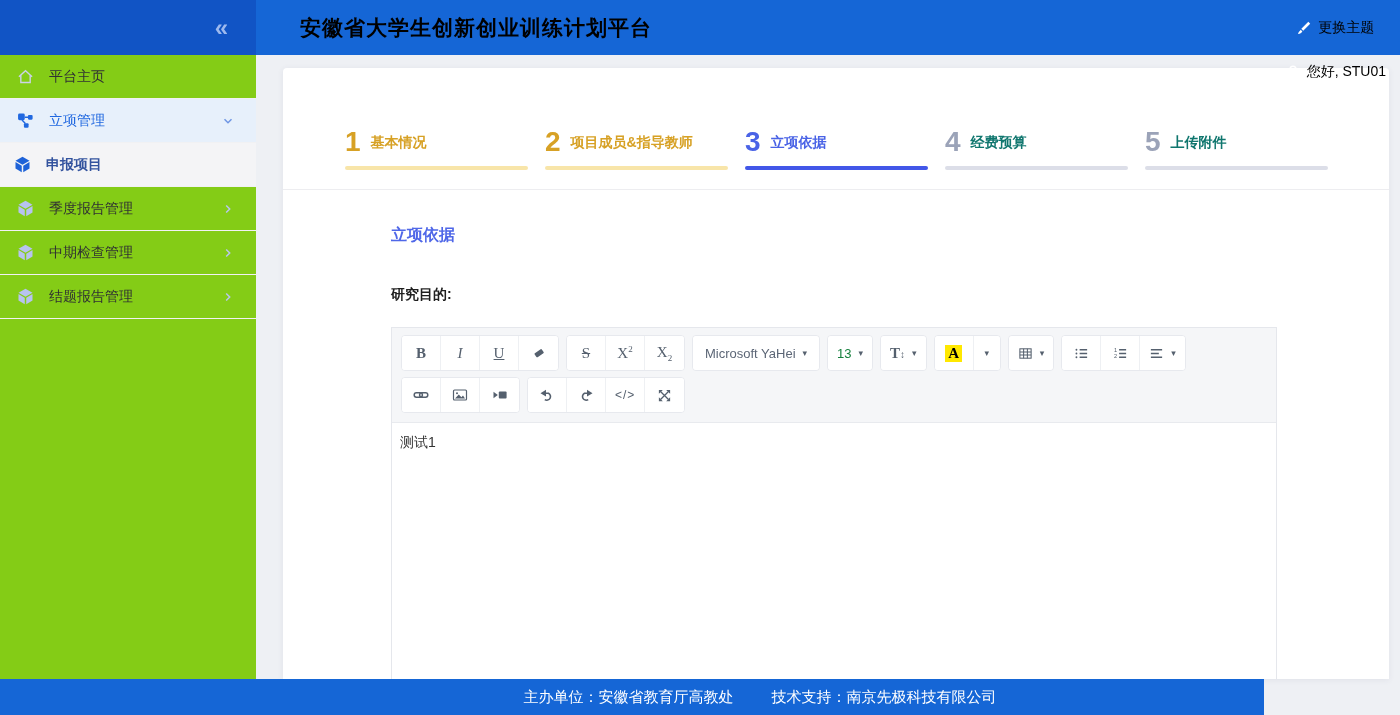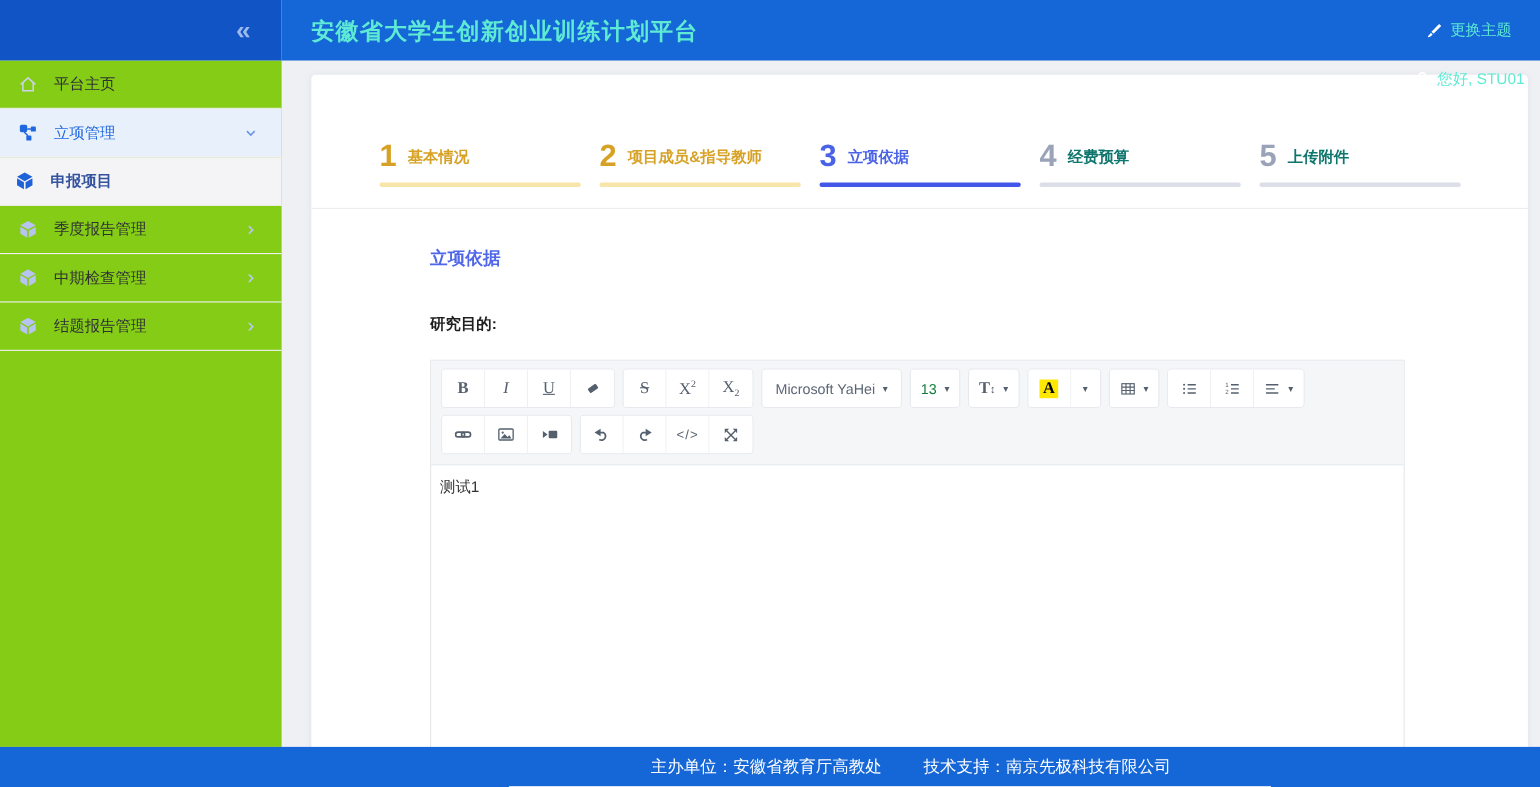--- a/index.html
+++ b/index.html
@@ -4,21 +4,21 @@
 <style>
   * { margin:0; padding:0; box-sizing:border-box; }
   body { font-family:"Liberation Sans","DejaVu Sans",sans-serif; background:#eef0f4; }
   .app { position:relative; width:1400px; height:715px; overflow:hidden; background:#eef0f4; }
 
   
   .topbar-left { position:absolute; left:0; top:0; width:256px; height:55px; background:#1154c5;
     display:flex; align-items:center; justify-content:flex-end; padding-right:28px; z-index:5; }
   .collapse-btn { color:#9db9ee; font-size:24px; line-height:1; cursor:pointer; font-weight:bold; }
   .topbar-main { position:absolute; left:256px; top:0; width:1144px; height:55px; background:#1566d6;
-    display:flex; align-items:center; padding:0 14px 0 27px; color:#5eead4; z-index:5; }
+    display:flex; align-items:center; padding:0 14px 0 44px; color:#000000; z-index:5; }
   .topbar-title { font-size:21px; font-weight:bold; letter-spacing:1px; }
   .topbar-actions { margin-left:auto; display:flex; align-items:center; gap:26px; font-size:14px;flex-direction:column; }
   .tb-action { display:flex; align-items:center; gap:6px; cursor:pointer; white-space:nowrap; }
   .tb-action svg { display:block; }
 
   
   .sidebar { position:absolute; left:0; top:55px; width:256px; height:624px; background:#84cc16; z-index:4; }
   .menu-item { height:44px; display:flex; align-items:center; padding:0 22px 0 17px;
     border-bottom:1px solid #f1f1f3; font-size:14px; color:#303133; cursor:pointer; }
   .mi-icon { width:17px; height:17px; margin-right:15px; display:flex; align-items:center; justify-content:center; flex:none; }
@@ -70,21 +70,21 @@
   .caret { font-size:9px; margin-left:7px; color:#55606e; }
   .tb-wide { padding:0 12px; font-size:13px; color:#5c6676; }
   .tb-size { color:#15803d; font-size:13px; }
   .color-a { background:#ffe800; color:#000; font-weight:bold; padding:0 3px; font-family:"Liberation Serif",serif; font-size:15px; }
   .code-label { font-size:12px; letter-spacing:1px; }
   sub, sup { font-size:9px; }
 
   .edit-area { flex:1; padding:11px 8px; font-size:14px; color:#333; cursor:text; overflow:hidden; }
 
   
-  .footer { position:absolute; left:0; bottom:0; width:1400px; height:36px; background:#1566d6;
+  .footer { position:absolute; left:0; bottom:0; width:1264px; height:36px; background:#1566d6;
     color:#fff; display:flex; align-items:center; justify-content:center; gap:38px;
     font-size:15px; padding-left:256px; z-index:6; }
 </style>
 </head>
 <body>
 
 <div class="app">
 
   <div class="topbar-left">
     <span class="collapse-btn">«</span>

